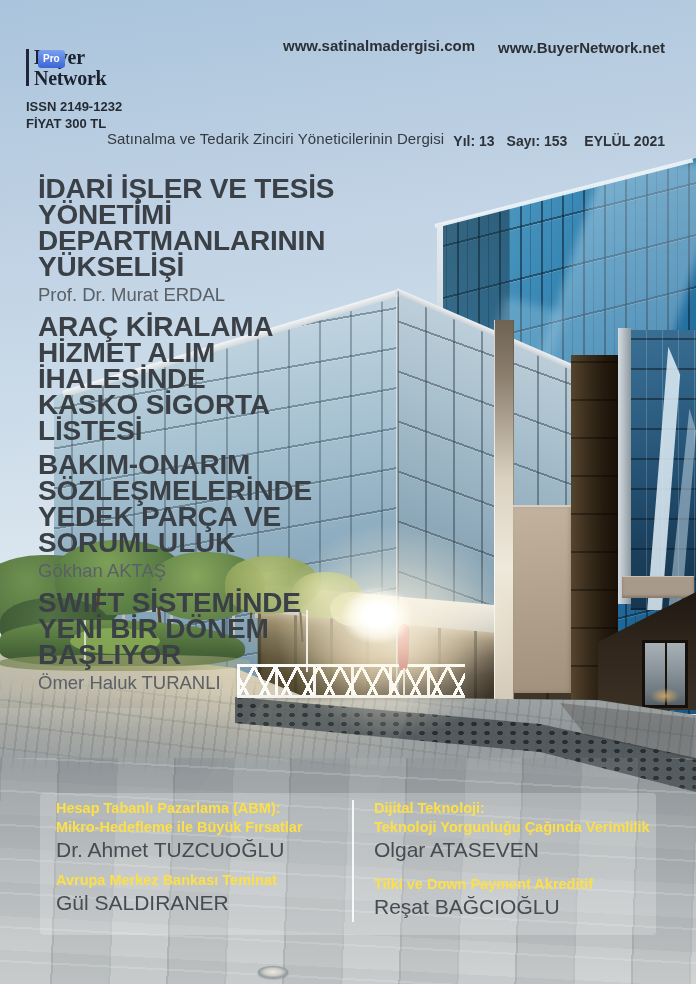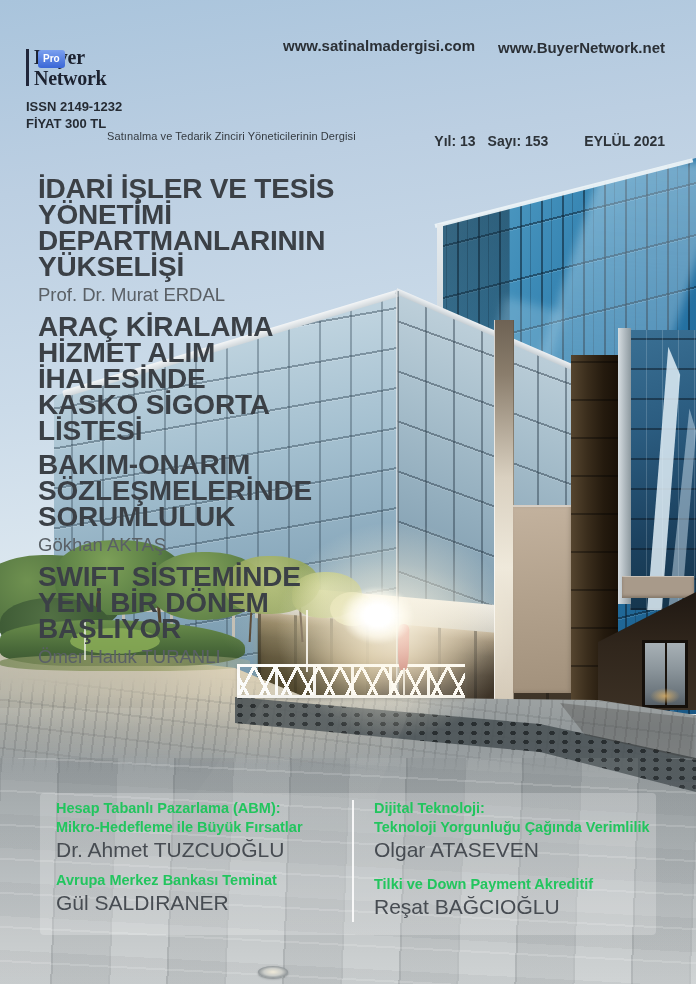--- a/index.html
+++ b/index.html
@@ -181,35 +181,35 @@
     font-family:"Liberation Serif","DejaVu Serif",serif;font-weight:bold;font-size:20px;line-height:16px;
     color:#1c2230;letter-spacing:-0.3px;}
   .logo .row{position:relative;display:block;}
   .pro-badge{position:relative;display:inline-block;margin-left:4px;top:-2px;
     font-family:"Liberation Sans","DejaVu Sans",sans-serif;font-size:10px;font-weight:bold;color:#fff;
     background:linear-gradient(180deg,#7aa0ef,#3a66d6);border-radius:3px;padding:1px 5px;letter-spacing:0;}
   .issn-block{left:26px;top:98px;font-size:13px;line-height:17px;font-weight:bold;color:#252b33;}
   .issn-block span{position:relative;display:block;}
   .url-left{left:283px;top:37px;font-size:15px;font-weight:bold;color:#2b3036;}
   .url-right{right:31px;top:39px;left:auto;font-size:15px;font-weight:bold;color:#2b3036;}
-  .subtitle{left:107px;top:130px;font-size:11px;color:#343a40;letter-spacing:.1px;}
+  .subtitle{left:107px;top:130px;font-size:15px;color:#343a40;letter-spacing:.1px;}
   .issue-info{right:31px;top:133px;left:auto;font-size:14px;font-weight:bold;color:#2d3339;}
   .issue-info span{position:relative;}
-  .issue-info .gap1{margin-right:12px;} .issue-info .gap2{margin-right:36px;}
+  .issue-info .gap1{margin-right:12px;} .issue-info .gap2{margin-right:17px;}
 
   .headlines{left:38px;top:176px;width:340px;}
   .h-block{position:relative;display:block;margin-bottom:8px;}
   .hl-line{position:relative;display:block;font-weight:bold;font-size:28px;line-height:26px;
     letter-spacing:-0.2px;color:#3b4046;}
   .hl-author{position:relative;display:block;font-size:18.5px;line-height:23px;color:#5a6066;margin-top:3px;}
 
   .fcol{top:799px;width:300px;}
   .fcol-left{left:56px;} .fcol-right{left:374px;}
   .f-item{position:relative;display:block;margin-bottom:10px;}
-  .ft-line{position:relative;display:block;font-weight:bold;font-size:14.5px;line-height:19px;color:#22c55e;}
+  .ft-line{position:relative;display:block;font-weight:bold;font-size:14.5px;line-height:19px;color:#fde047;}
   .ft-author{position:relative;display:block;font-size:21px;line-height:22px;color:#474c52;margin-top:2px;}
 </style>
 </head>
 <body>
 
 <div class="cover">
 
   <div class="sky"></div>
 
   <div class="tower">
@@ -314,20 +314,21 @@
       <span class="hl-author">Prof. Dr. Murat ERDAL</span>
     </div>
     <div class="h-block">
       <span class="hl-line">ARAÇ KİRALAMA</span>
       <span class="hl-line">HİZMET ALIM İHALESİNDE</span>
       <span class="hl-line">KASKO SİGORTA LİSTESİ</span>
     </div>
     <div class="h-block">
       <span class="hl-line">BAKIM-ONARIM</span>
       <span class="hl-line">SÖZLEŞMELERİNDE</span>
+      <span class="hl-line">YEDEK PARÇA VE</span>
       <span class="hl-line">SORUMLULUK</span>
       <span class="hl-author">Gökhan AKTAŞ</span>
     </div>
     <div class="h-block">
       <span class="hl-line">SWIFT SİSTEMİNDE</span>
       <span class="hl-line">YENİ BİR DÖNEM</span>
       <span class="hl-line">BAŞLIYOR</span>
       <span class="hl-author">Ömer Haluk TURANLI</span>
     </div>
   </div>

